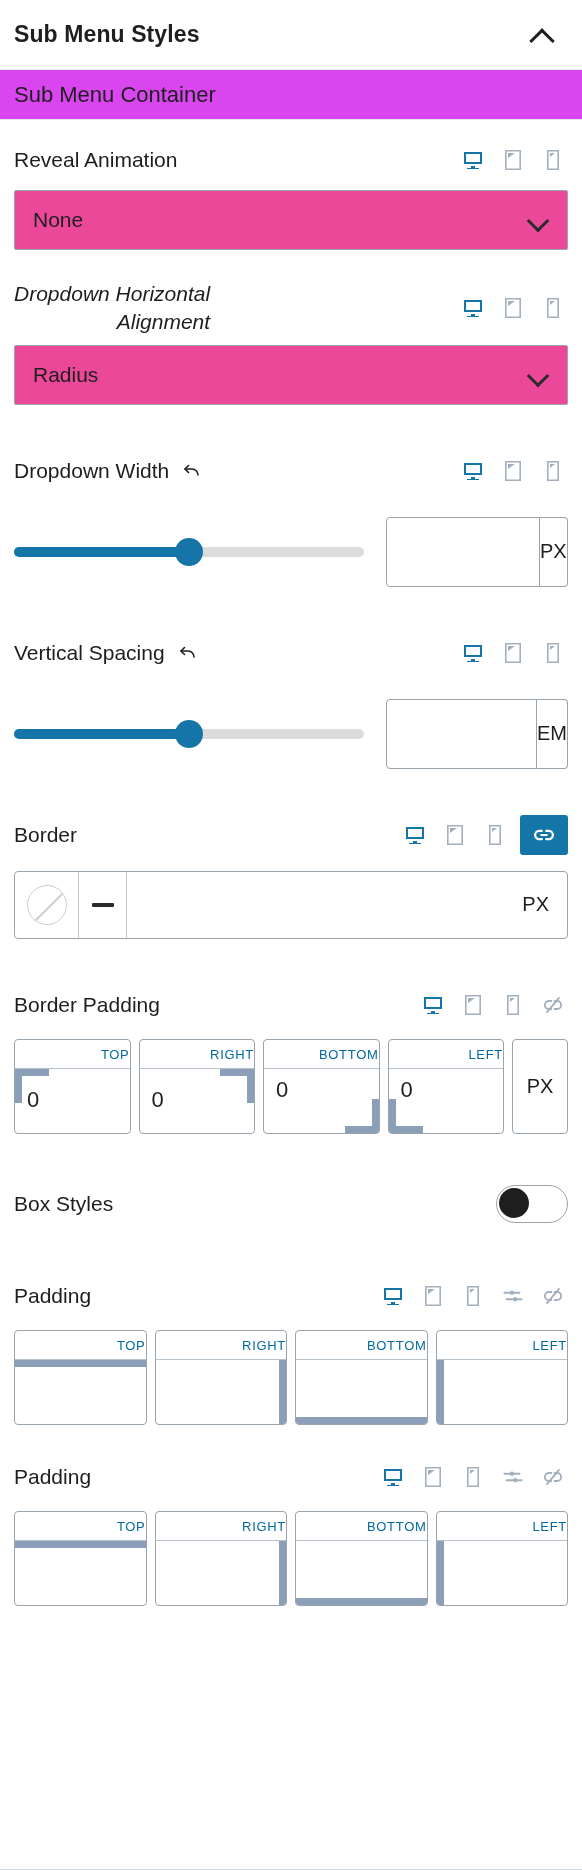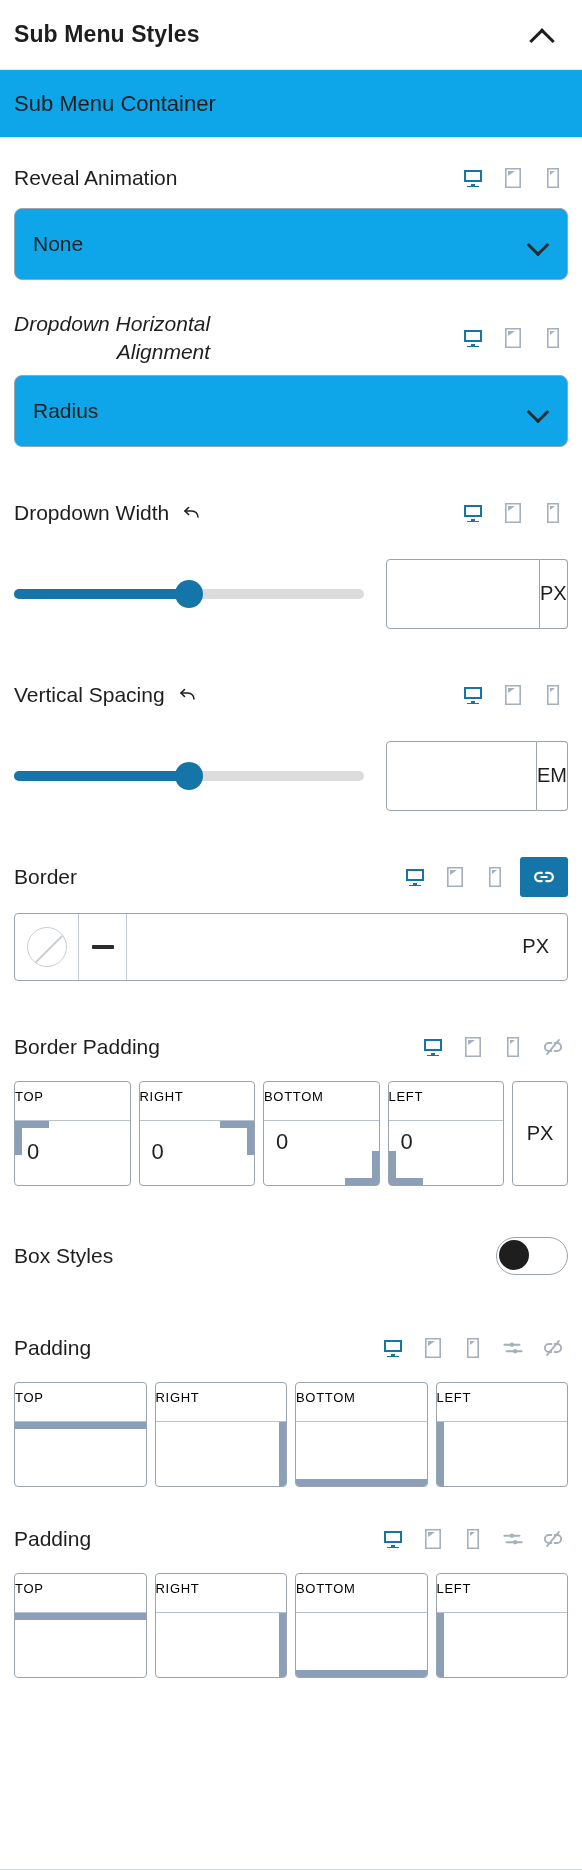--- a/index.html
+++ b/index.html
@@ -45,22 +45,22 @@
     position: absolute;
     left: 3px; top: 5px;
     width: 15px; height: 15px;
     border-left: 3.5px solid #1e1e1e;
     border-top: 3.5px solid #1e1e1e;
     transform: rotate(45deg);
   }
 
   
   .subsection-banner {
-    background: #0ea5e9;
-    height: 68px;
+    background: #d946ef;
+    height: 50px;
     display: flex;
     align-items: center;
     padding: 0 14px;
     border-bottom: 1px solid #e3e7eb;
   }
   .subsection-banner-title {
     font-size: 22px;
     font-weight: 400;
     color: #1e1e1e;
   }
@@ -136,28 +136,28 @@
     align-items: center;
     justify-content: center;
     cursor: pointer;
     border: none;
   }
   .link-btn svg { stroke: #ffffff; fill: none; display: block; }
 
   
   .select-box {
     margin-top: 8px;
-    height: 72px;
+    height: 60px;
     border: 1px solid #9aa4ad;
-    border-radius: 8px;
+    border-radius: 2px;
     display: flex;
     align-items: center;
     justify-content: space-between;
     padding: 0 18px 0 18px;
-    background: #0ea5e9;
+    background: #ec4899;
     cursor: pointer;
   }
   .select-value {
     font-size: 21px;
     color: #1e1e1e;
   }
   .chevron-down {
     width: 22px; height: 14px;
     position: relative;
   }
@@ -308,23 +308,23 @@
     background: #fff;
     display: flex;
     flex-direction: column;
     overflow: hidden;
     position: relative;
     min-width: 0;
   }
   .dim-label {
     font-size: 13px;
     letter-spacing: 0.7px;
-    text-align: left;
-    color: #000000;
-    padding: 7px 0 16px;
+    text-align: right;
+    color: #0369a1;
+    padding: 7px 0 6px;
     border-bottom: 1px solid #b8c2cc;
   }
   .dim-input {
     border: none;
     outline: none;
     background: transparent;
     font-size: 22px;
     font-family: "Liberation Sans", sans-serif;
     color: #1e1e1e;
     padding: 8px 0 10px 12px;

